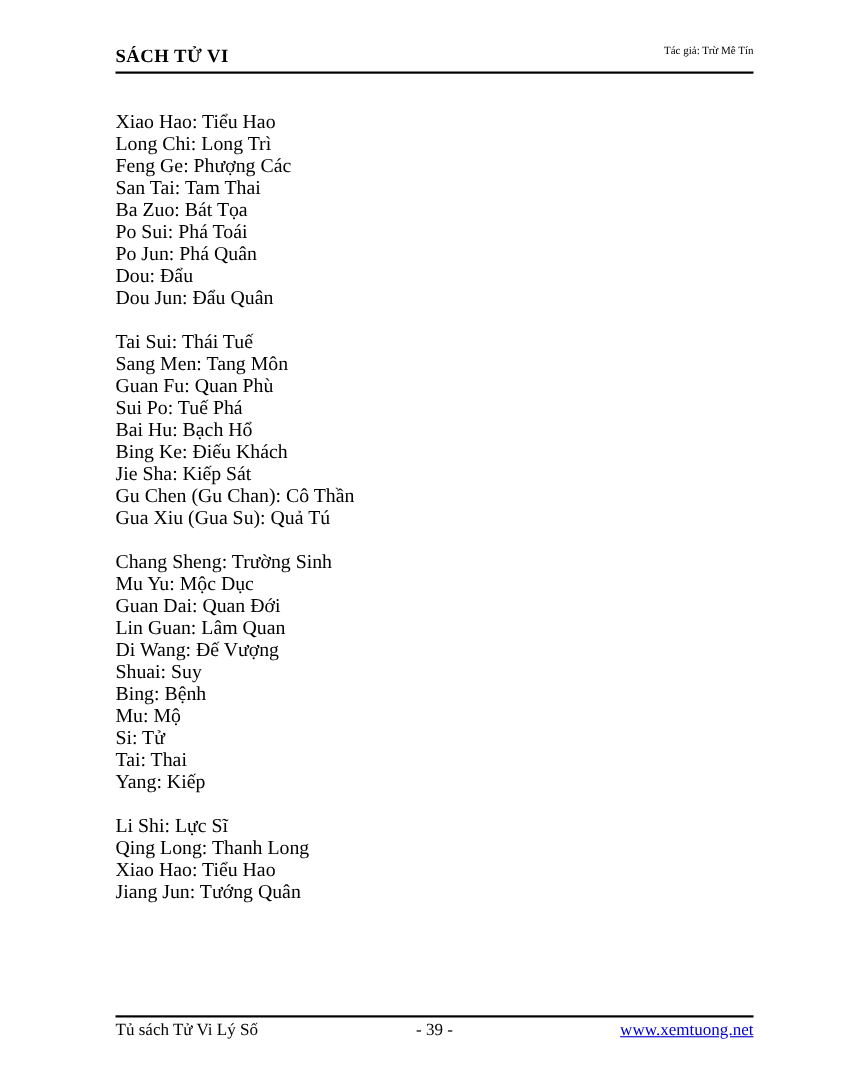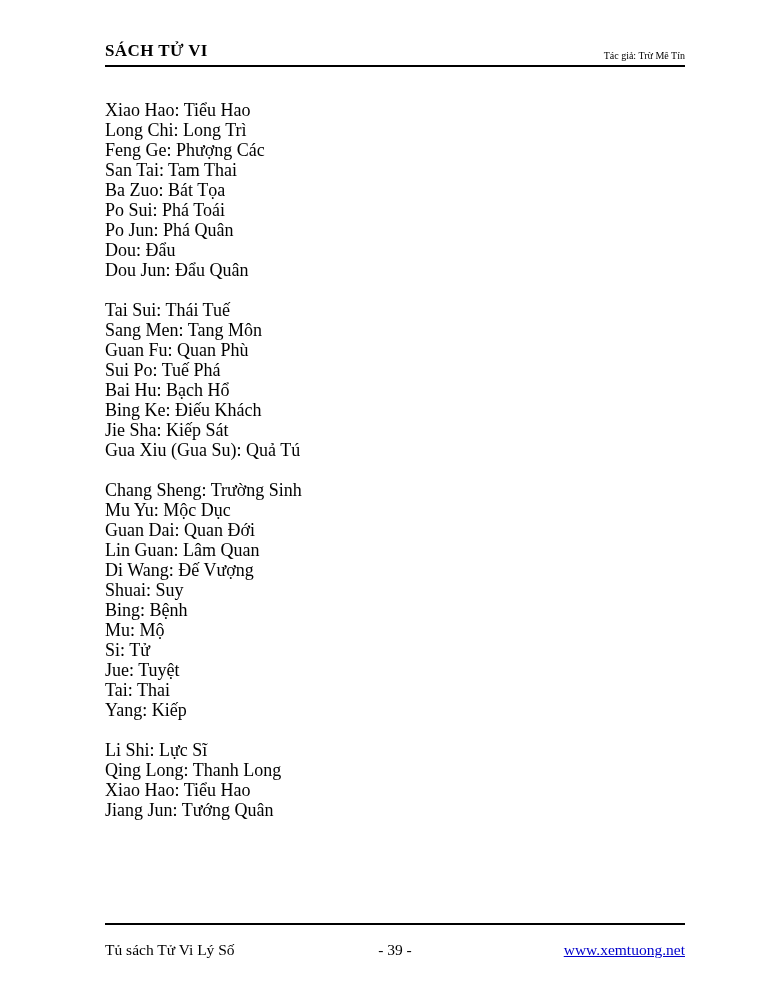--- a/index.html
+++ b/index.html
@@ -16,21 +16,21 @@
     color: #000000;
     overflow: hidden;
   }
   .header {
     position: absolute;
     left: 105px;
     right: 80px;
     top: 41px;
     display: flex;
     justify-content: space-between;
-    align-items: flex-end;
+    align-items: flex-start;
     border-bottom: 2.5px solid #000000;
     padding-bottom: 4px;
   }
   .header-left {
     font-weight: bold;
     font-size: 17px;
     letter-spacing: 0.4px;
   }
   .header-right {
     font-size: 10px;
@@ -45,21 +45,21 @@
   }
   .term-group {
     margin-bottom: 20px;
   }
   .footer {
     position: absolute;
     left: 105px;
     right: 80px;
     top: 923px;
     border-top: 2px solid #000000;
-    padding-top: 16px;
+    padding-top: 3px;
     display: flex;
     font-size: 15.5px;
   }
   .footer-cell { flex: 1; }
   .footer-center { text-align: center; }
   .footer-right { text-align: right; }
   .footer-link {
     color: #0000cc;
     text-decoration: underline;
     cursor: pointer;
@@ -90,33 +90,33 @@
         <div class="term-line">Dou Jun: Đẩu Quân</div>
       </div>
       <div class="term-group">
         <div class="term-line">Tai Sui: Thái Tuế</div>
         <div class="term-line">Sang Men: Tang Môn</div>
         <div class="term-line">Guan Fu: Quan Phù</div>
         <div class="term-line">Sui Po: Tuế Phá</div>
         <div class="term-line">Bai Hu: Bạch Hổ</div>
         <div class="term-line">Bing Ke: Điếu Khách</div>
         <div class="term-line">Jie Sha: Kiếp Sát</div>
+        <div class="term-line">Gu Chen (Gu Chan): Cô Thần</div>
         <div class="term-line">Gua Xiu (Gua Su): Quả Tú</div>
       </div>
       <div class="term-group">
         <div class="term-line">Chang Sheng: Trường Sinh</div>
         <div class="term-line">Mu Yu: Mộc Dục</div>
         <div class="term-line">Guan Dai: Quan Đới</div>
         <div class="term-line">Lin Guan: Lâm Quan</div>
         <div class="term-line">Di Wang: Đế Vượng</div>
         <div class="term-line">Shuai: Suy</div>
         <div class="term-line">Bing: Bệnh</div>
         <div class="term-line">Mu: Mộ</div>
         <div class="term-line">Si: Tử</div>
-        <div class="term-line">Jue: Tuyệt</div>
         <div class="term-line">Tai: Thai</div>
         <div class="term-line">Yang: Kiếp</div>
       </div>
       <div class="term-group">
         <div class="term-line">Li Shi: Lực Sĩ</div>
         <div class="term-line">Qing Long: Thanh Long</div>
         <div class="term-line">Xiao Hao: Tiểu Hao</div>
         <div class="term-line">Jiang Jun: Tướng Quân</div>
       </div>
     </div>

